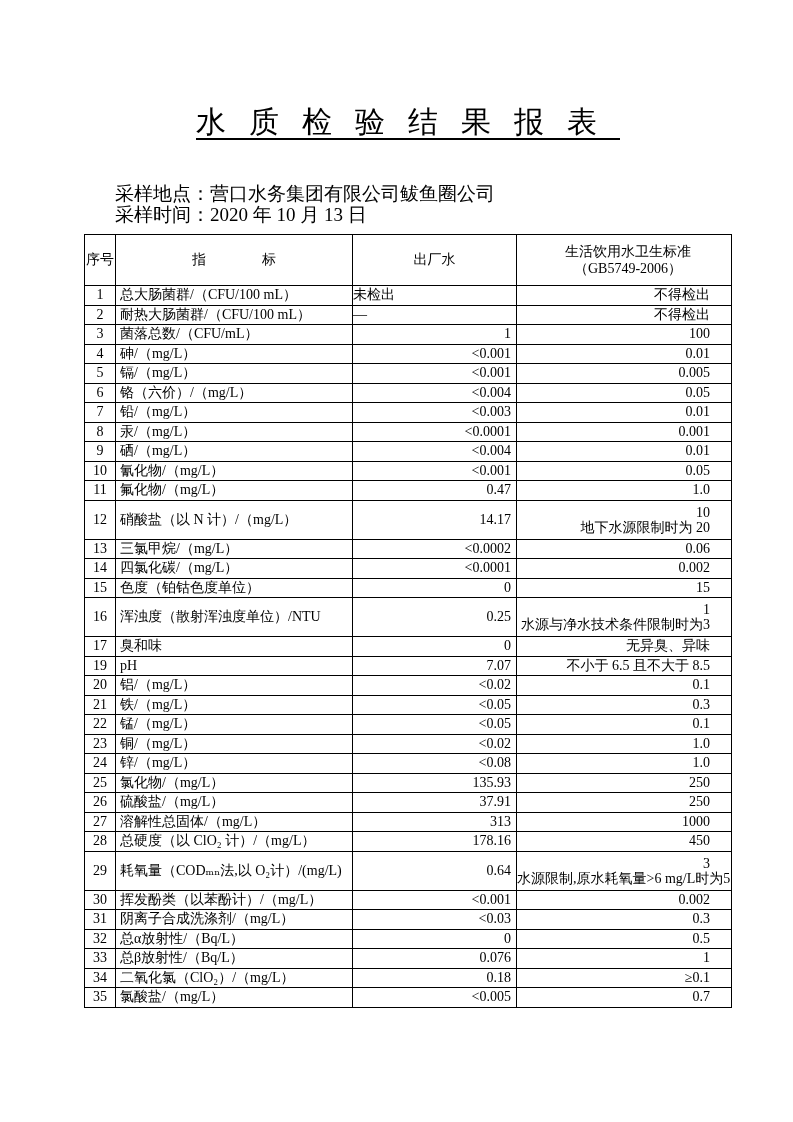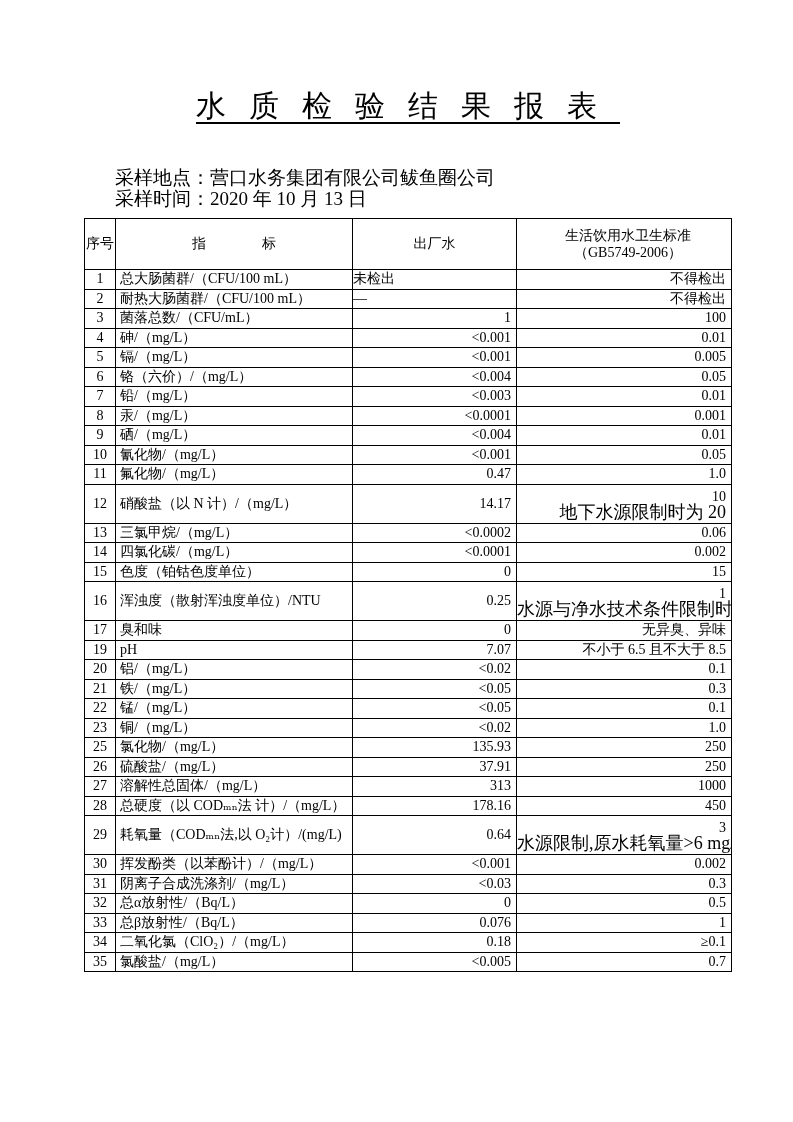--- a/index.html
+++ b/index.html
@@ -1,21 +1,21 @@
 <!DOCTYPE html>
 <html><head>
 <meta charset="utf-8">
 <style>
   html,body{margin:0;padding:0;}
   body{
     width:793px;height:1122px;background:#ffffff;color:#000;
     font-family:"Liberation Serif","DejaVu Serif",serif;
     position:relative;overflow:hidden;
   }
-  .page{position:absolute;inset:0;}
+  .page{position:absolute;inset:0;margin-top:16px;}
   .title{
     position:absolute;top:86px;left:0;width:100%;
     text-align:center;font-size:30px;font-weight:normal;margin:0;
     letter-spacing:23px;padding-left:23px;box-sizing:border-box;
     white-space:nowrap;
     text-decoration:underline;
     text-decoration-thickness:2px;
     text-underline-offset:6px;
   }
   .meta{position:absolute;top:167px;left:115px;font-size:19px;line-height:21px;}
@@ -31,23 +31,23 @@
   thead tr{height:51px;}
   tbody tr{height:19.5px;}
   tbody tr.tall{height:39px;}
   th.h-no,th.h-val{text-align:center;}
   th.h-ind{text-align:center;}
   th.h-std{text-align:center;line-height:17px;padding-left:8px;}
   td.c-no{text-align:center;}
   td.c-ind{text-align:left;padding-left:4px;}
   td.c-val{text-align:right;padding-right:5px;}
   td.c-val.center{text-align:left;padding-right:0;}
-  td.c-std{text-align:right;padding-right:5px;}
+  td.c-std{text-align:right;padding-right:21px;}
   .std-main{line-height:16px;}
-  .std-note{font-size:18px;line-height:14px;}
+  .std-note{font-size:14px;line-height:14px;}
 </style>
 </head>
 <body>
 
 <div class="page">
 
   <h1 class="title">水质检验结果报表</h1>
 
   <div class="meta">
     <div class="meta-line"><span>采样地点：</span><span>营口水务集团有限公司鲅鱼圈公司</span></div>
@@ -205,40 +205,46 @@
           <td class="c-val">&lt;0.05</td>
           <td class="c-std">0.1</td>
         </tr>
         <tr>
           <td class="c-no">23</td>
           <td class="c-ind">铜/（mg/L）</td>
           <td class="c-val">&lt;0.02</td>
           <td class="c-std">1.0</td>
         </tr>
         <tr>
+          <td class="c-no">24</td>
+          <td class="c-ind">锌/（mg/L）</td>
+          <td class="c-val">&lt;0.08</td>
+          <td class="c-std">1.0</td>
+        </tr>
+        <tr>
           <td class="c-no">25</td>
           <td class="c-ind">氯化物/（mg/L）</td>
           <td class="c-val">135.93</td>
           <td class="c-std">250</td>
         </tr>
         <tr>
           <td class="c-no">26</td>
           <td class="c-ind">硫酸盐/（mg/L）</td>
           <td class="c-val">37.91</td>
           <td class="c-std">250</td>
         </tr>
         <tr>
           <td class="c-no">27</td>
           <td class="c-ind">溶解性总固体/（mg/L）</td>
           <td class="c-val">313</td>
           <td class="c-std">1000</td>
         </tr>
         <tr>
           <td class="c-no">28</td>
-          <td class="c-ind">总硬度（以 CODₘₙ法 计）/（mg/L）</td>
+          <td class="c-ind">总硬度（以 ClO₂ 计）/（mg/L）</td>
           <td class="c-val">178.16</td>
           <td class="c-std">450</td>
         </tr>
         <tr class="tall">
           <td class="c-no">29</td>
           <td class="c-ind">耗氧量（CODₘₙ法,以 O₂计）/(mg/L)</td>
           <td class="c-val">0.64</td>
           <td class="c-std">
             <div class="std-main">3</div>
             <div class="std-note">水源限制,原水耗氧量&gt;6 mg/L时为5</div>

